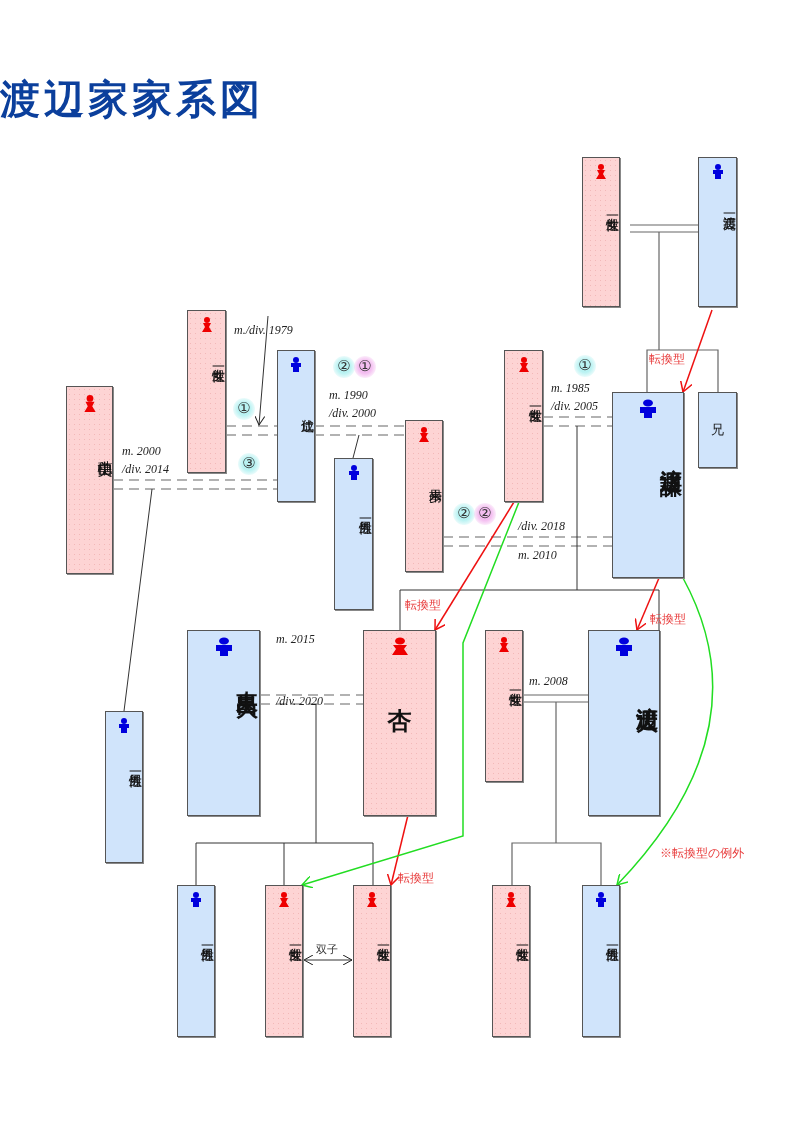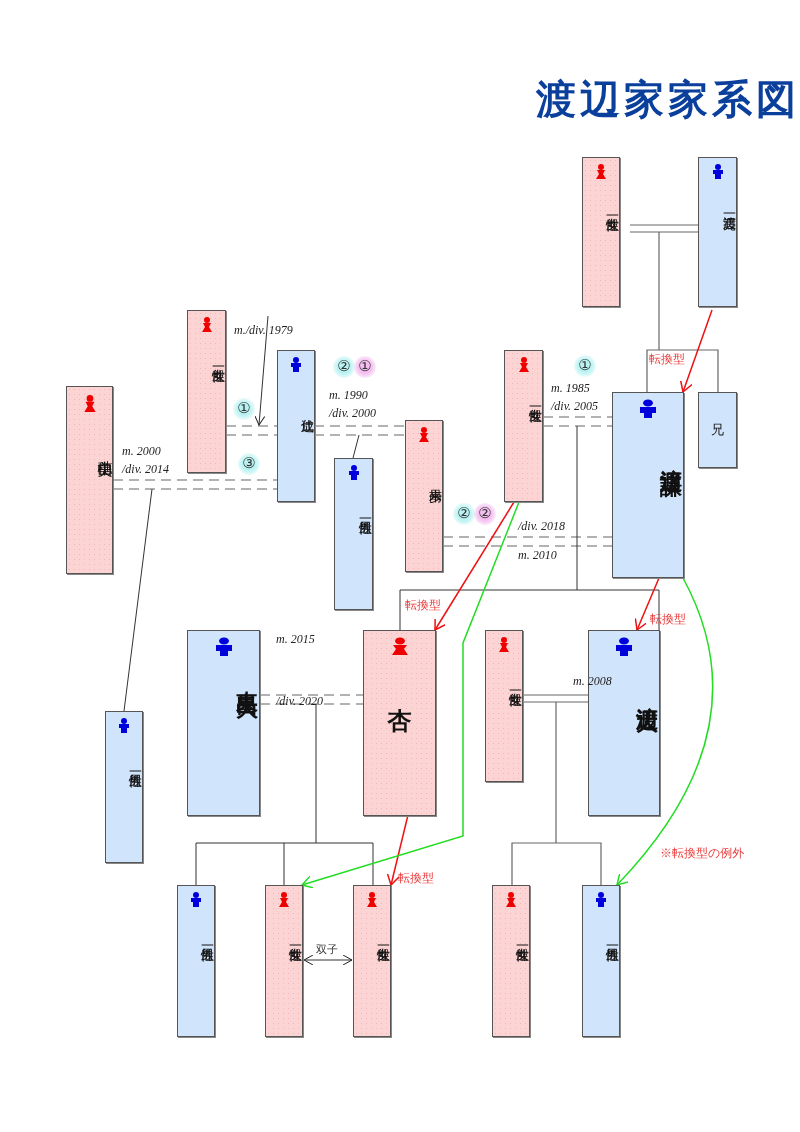--- a/index.html
+++ b/index.html
@@ -1,17 +1,17 @@
 <!DOCTYPE html>
 <html><head>
 <meta charset="utf-8">
 <style>
   html,body{margin:0;padding:0;background:#ffffff;}
   body{width:800px;height:1132px;position:relative;overflow:hidden;font-family:"DejaVu Sans",sans-serif;}
-  #title{position:absolute;left:0;top:72px;width:800px;text-align:right;font-family:"DejaVu Serif",serif;font-weight:bold;font-size:40px;color:#0b3f9c;letter-spacing:4px;}
+  #title{position:absolute;left:0;top:72px;width:800px;text-align:left;font-family:"DejaVu Serif",serif;font-weight:bold;font-size:40px;color:#0b3f9c;letter-spacing:4px;}
   svg#lines{position:absolute;left:0;top:0;}
   .box{position:absolute;box-sizing:border-box;border:1.5px solid #555;box-shadow:1px 1px 0 #888;}
   .box.f{background-color:#fdd4d4;background-image:radial-gradient(#f2b8b8 0.6px,transparent 0.7px);background-size:5px 5px;}
   .box.m{background:#d0e4fb;}
   .box .ic{position:absolute;left:50%;transform:translateX(-50%);}
   .box .nm{position:absolute;left:0;right:0;text-align:center;writing-mode:vertical-rl;text-orientation:upright;margin:0 auto;font-size:13px;color:#111;line-height:1;}
   .box .nm.big{font-family:"DejaVu Serif",serif;font-weight:bold;font-size:22px;letter-spacing:2px;}
   .box .nm.hor{writing-mode:horizontal-tb;}
   .lbl{position:absolute;font-family:"Liberation Serif",serif;font-style:italic;font-size:12px;color:#222;line-height:17px;white-space:nowrap;}
   .red{position:absolute;font-family:"DejaVu Serif",serif;font-size:12px;color:#e83b3b;white-space:nowrap;}
@@ -231,21 +231,21 @@
 <div class="lbl" style="left:329px;top:387px;">m. 1990</div>
 <div class="lbl" style="left:329px;top:405px;">/div. 2000</div>
 <div class="lbl" style="left:122px;top:443px;">m. 2000</div>
 <div class="lbl" style="left:122px;top:461px;">/div. 2014</div>
 <div class="lbl" style="left:551px;top:380px;">m. 1985</div>
 <div class="lbl" style="left:551px;top:398px;">/div. 2005</div>
 <div class="lbl" style="left:518px;top:500px;margin-top:47px;">m. 2010</div>
 <div class="lbl" style="left:518px;top:518px;font-style:italic;">/div. 2018</div>
 <div class="lbl" style="left:276px;top:631px;">m. 2015</div>
 <div class="lbl" style="left:276px;top:693px;">/div. 2020</div>
-<div class="lbl" style="left:529px;top:673px;margin-left:44px;">m. 2008</div>
+<div class="lbl" style="left:529px;top:673px;">m. 2008</div>
 
 <div class="circ c" style="left:233px;top:398px;">①</div>
 <div class="circ c" style="left:238px;top:453px;">③</div>
 <div class="circ c" style="left:333px;top:356px;">②</div>
 <div class="circ p" style="left:354px;top:356px;">①</div>
 <div class="circ c" style="left:574px;top:355px;">①</div>
 <div class="circ c" style="left:453px;top:503px;">②</div>
 <div class="circ p" style="left:474px;top:503px;">②</div>
 
 <div class="red" style="left:649px;top:351px;">転換型</div>

